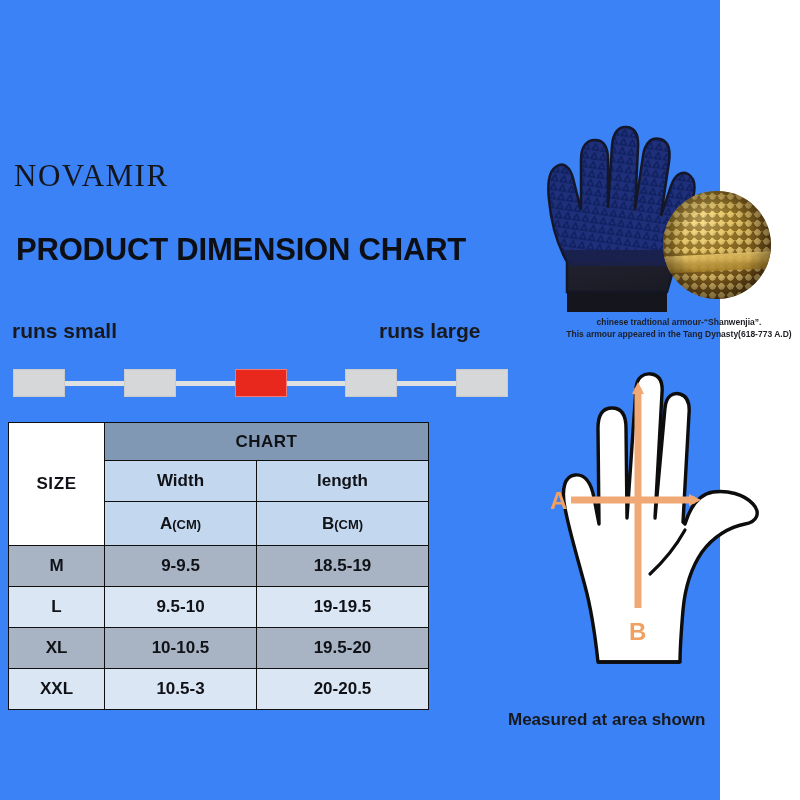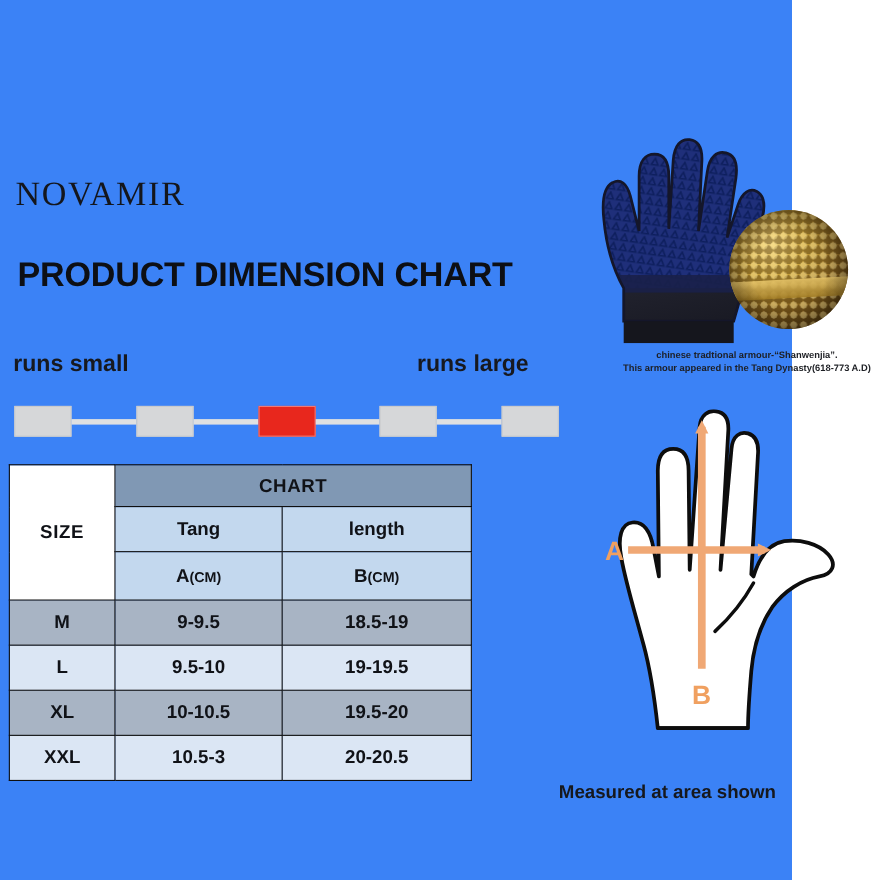--- a/index.html
+++ b/index.html
@@ -199,21 +199,21 @@
       <col class="c-size">
         <col class="c-w">
         <col class="c-l">
     </colgroup>
     <tbody>
       <tr>
         <td class="cell-size-head" rowspan="3">SIZE</td>
         <td class="hdr-palm" colspan="2">CHART</td>
       </tr>
       <tr>
-        <td class="hdr-sub">Tang</td>
+        <td class="hdr-sub">Width</td>
         <td class="hdr-sub">length</td>
       </tr>
       <tr>
         <td class="hdr-ab">
           <span>A</span><span class="unit">(CM)</span>
         </td>
         <td class="hdr-ab">
           <span>B</span><span class="unit">(CM)</span>
         </td>
       </tr>

